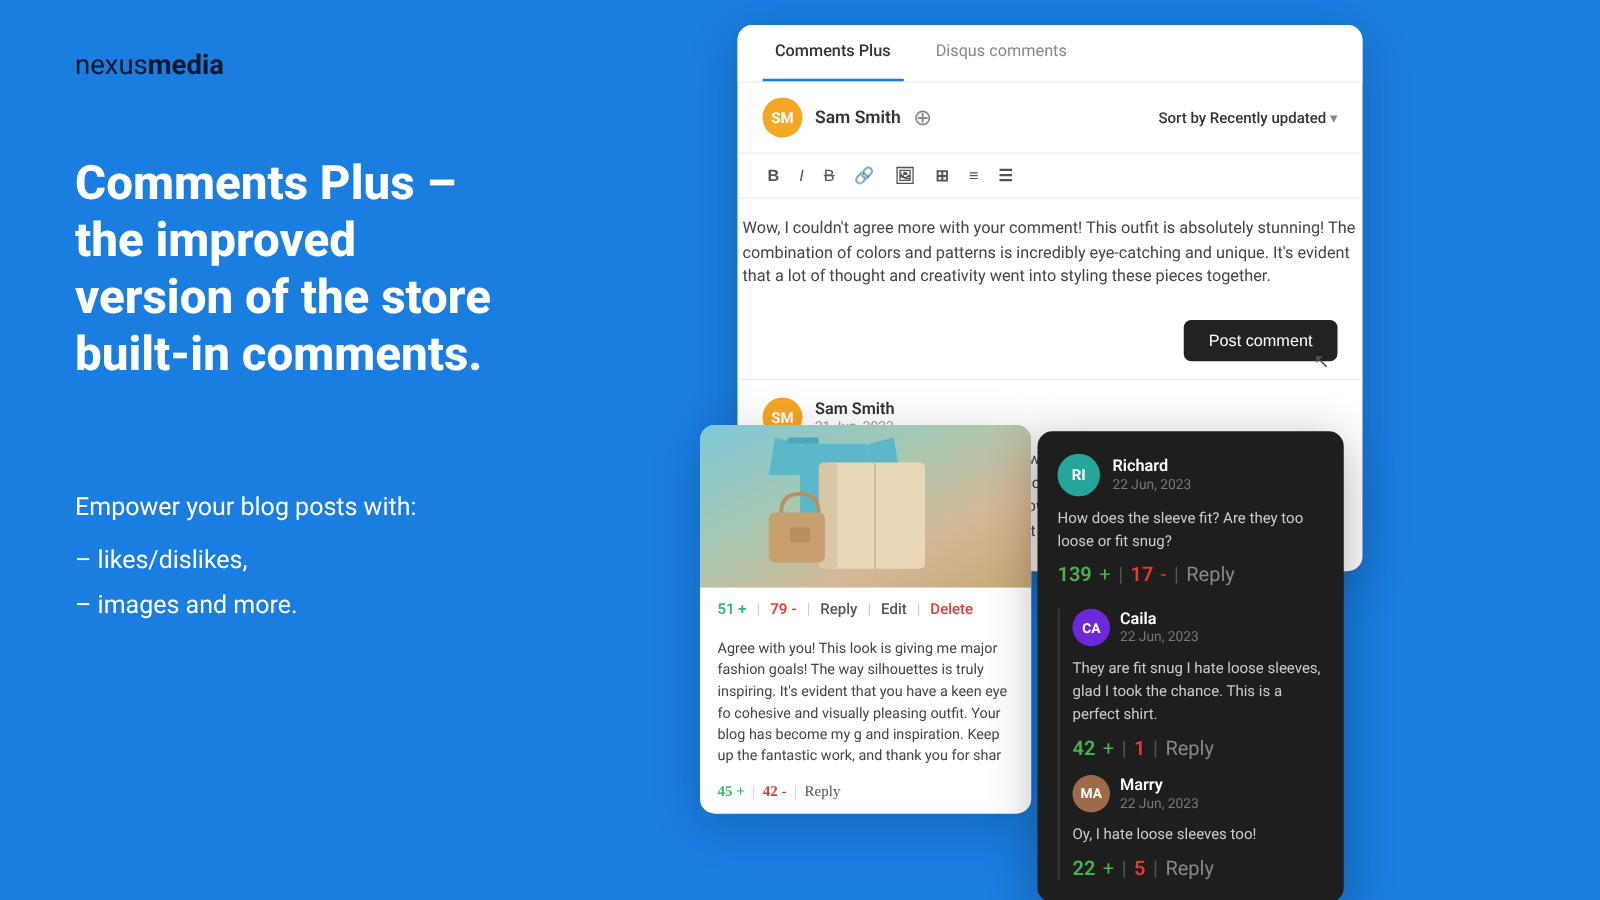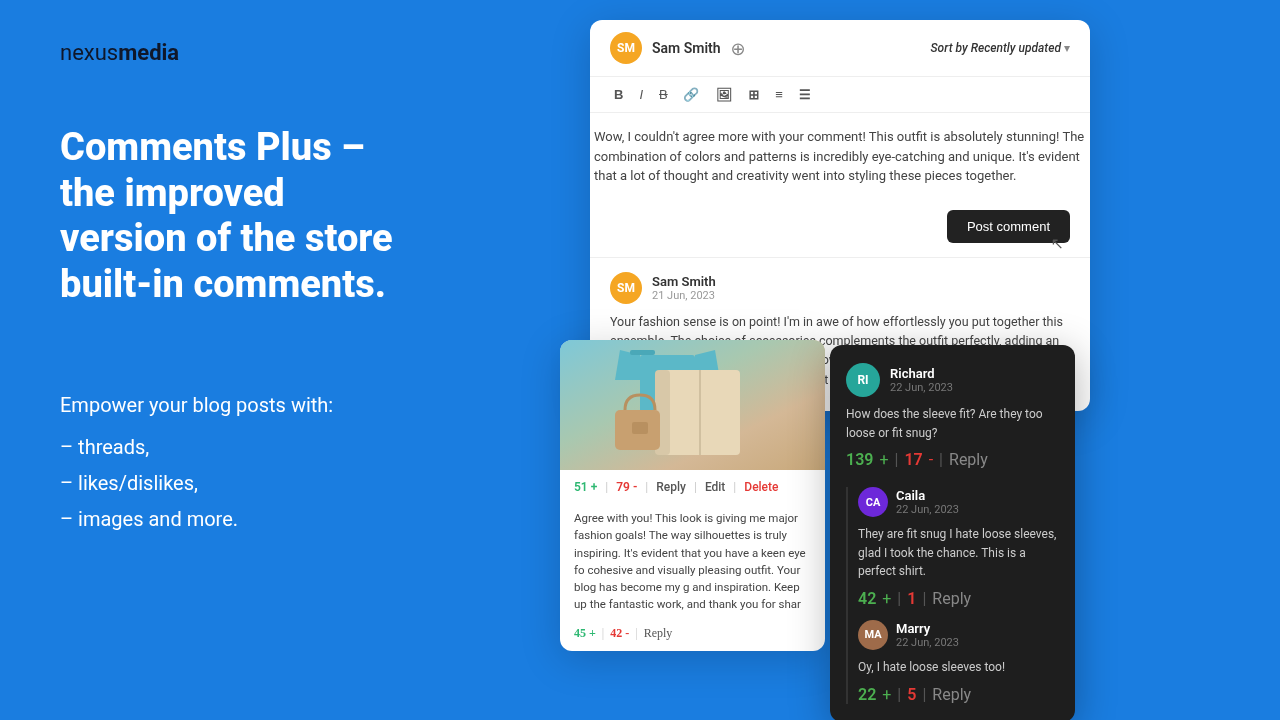--- a/index.html
+++ b/index.html
@@ -149,21 +149,20 @@
       cursor: pointer;
     }
 
     .sort-label {
       font-size: 12px;
       color: #888;
     }
     .sort-label span {
       color: #333;
       font-weight: 500;
-      font-style: italic;
     }
 
     .toolbar {
       display: flex;
       gap: 8px;
       padding: 8px 20px;
       border-top: 1px solid #eee;
       border-bottom: 1px solid #eee;
     }
 
@@ -404,31 +403,34 @@
   <div class="left-panel">
     <div class="logo">
       nexus<span>media</span>
     </div>
     <div class="headline">
       Comments Plus –<br>the improved<br>version of the store<br>built-in comments.
     </div>
     <div class="features">
       <div class="intro">Empower your blog posts with:</div>
       <ul>
-        <li>– threads,</li>
         <li>– likes/dislikes,</li>
         <li>– images and more.</li>
       </ul>
     </div>
   </div>
 
   <div class="right-panel">
 
     <div class="widget-main">
 
+      <div class="widget-tabs">
+        <div class="tab active">Comments Plus</div>
+        <div class="tab">Disqus comments</div>
+      </div>
 
       <div class="widget-header">
         <div class="user-info">
           <div class="avatar avatar-orange">SM</div>
           <span class="username">Sam Smith</span>
           <span class="add-icon">⊕</span>
         </div>
         <div class="sort-label">
           <span>Sort by</span>
           <span> </span><span>Recently updated</span> ▾

